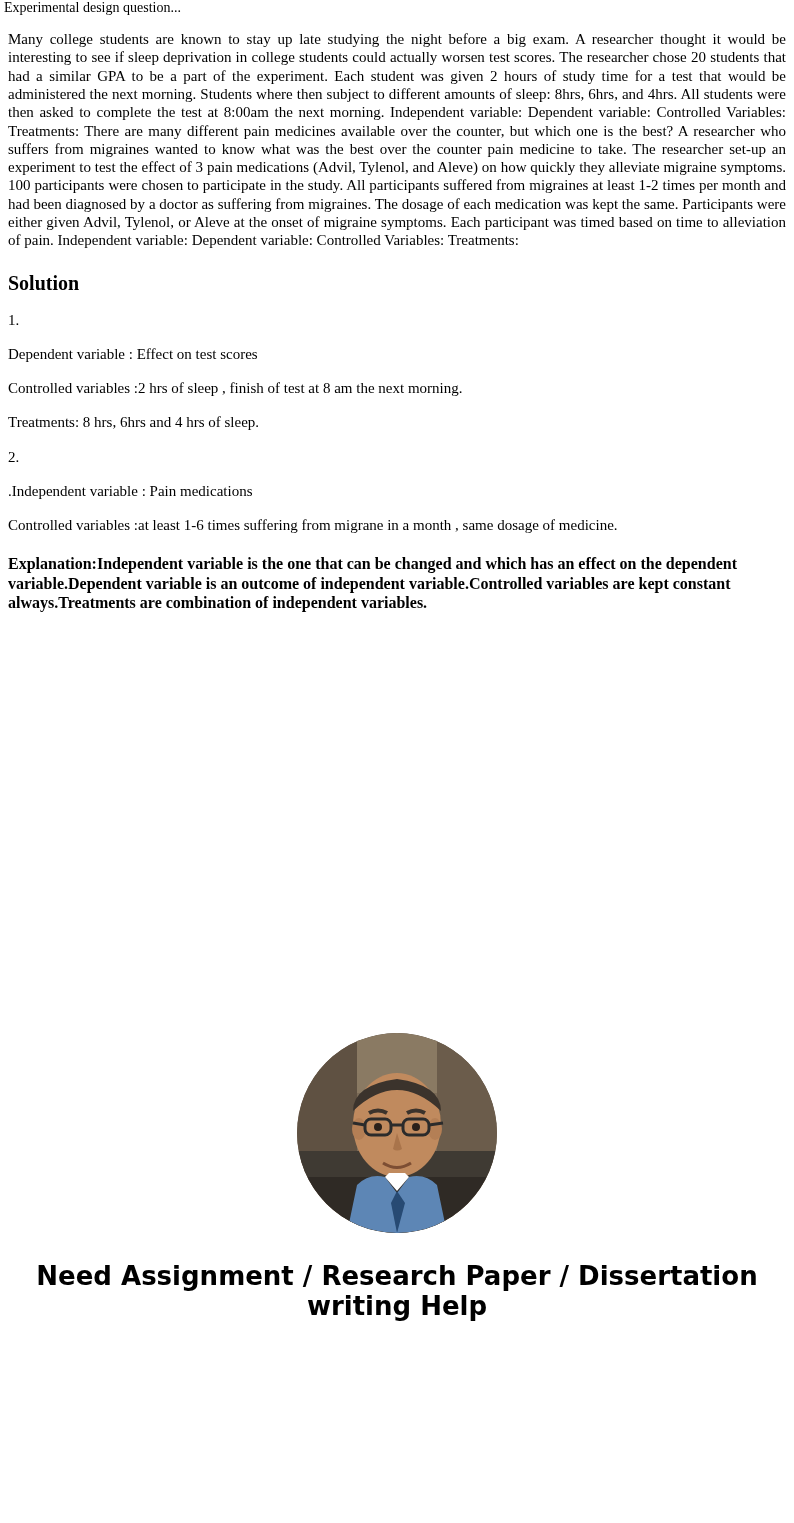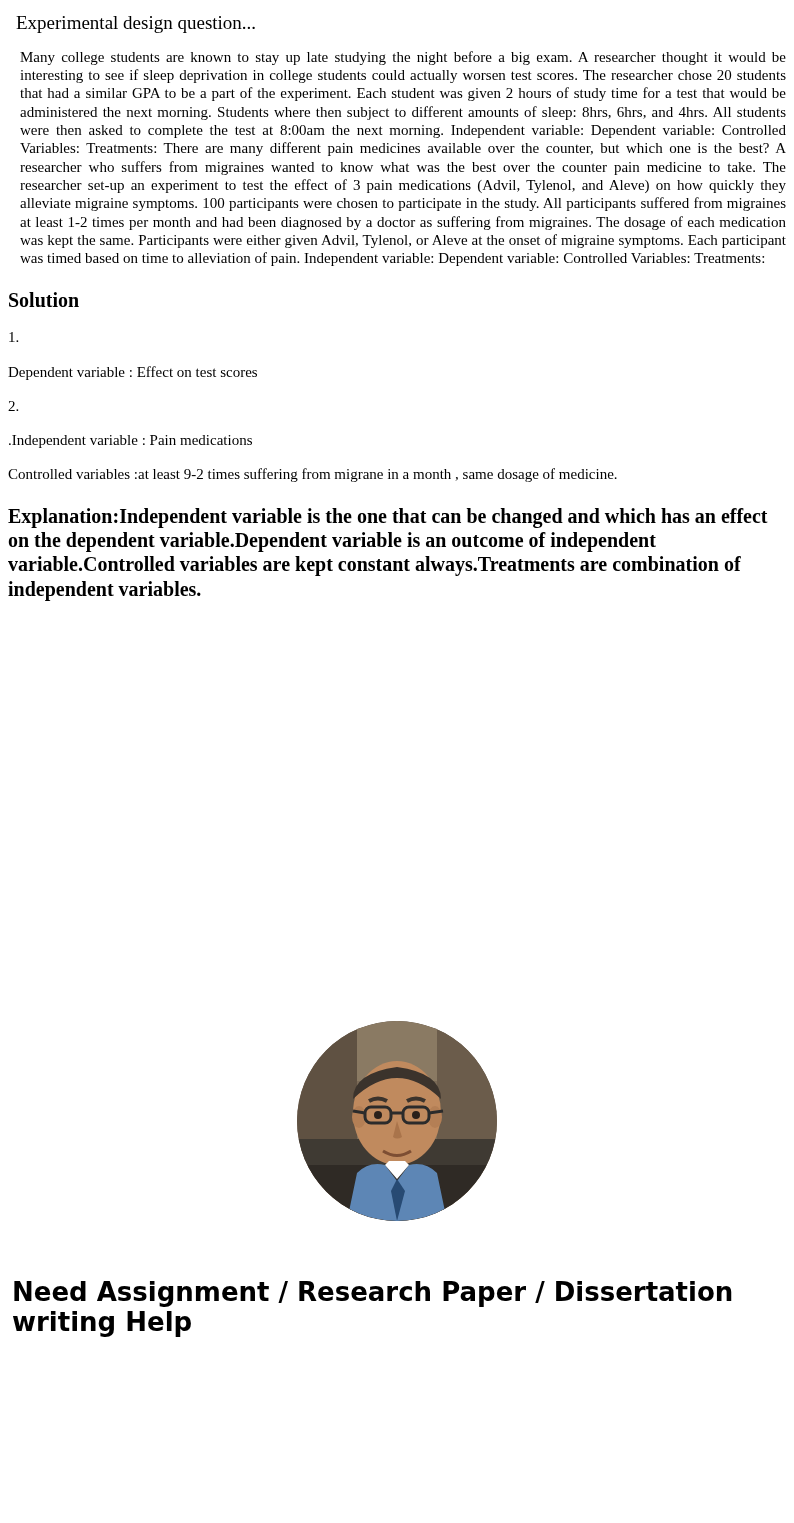--- a/index.html
+++ b/index.html
@@ -12,47 +12,47 @@
     font-family: "Liberation Serif", "DejaVu Serif", serif;
     color: #000000;
   }
   .page {
     width: 794px;
     min-height: 1523px;
     position: relative;
     box-sizing: border-box;
   }
   .intro {
-    font-size: 19px;
+    font-size: 14px;
     line-height: 1.15;
-    margin: 12px 0 0 0;
-    padding: 0 16px;
+    margin: 0 0 0 0;
+    padding: 0 4px;
   }
   .question-body {
     font-size: 15px;
     line-height: 1.22;
-    margin: 14px 0 0 12px;
+    margin: 14px 0 0 0;
     padding: 0 8px;
     text-align: justify;
   }
   .solution-heading {
     font-family: "Liberation Serif", "DejaVu Serif", serif;
     font-weight: bold;
     font-size: 20px;
     margin: 22px 9px 0 0;
     padding: 0 8px;
   }
   .line {
     font-size: 15px;
     line-height: 1.15;
     margin: 17px 0 0 0;
     padding: 0 8px;
   }
   .explanation {
-    font-size: 20px;
+    font-size: 16px;
     line-height: 1.22;
     font-weight: bold;
     margin: 20px 0 0 0;
     padding: 0 8px;
   }
   .avatar-wrap {
     margin-top: 420px;
     display: flex;
     justify-content: center;
     align-items: center;
@@ -62,21 +62,22 @@
     height: 200px;
     border-radius: 50%;
     overflow: hidden;
     position: relative;
     background: #6d6256;
   }
   .avatar svg {
     display: block;
   }
   .promo {
-    margin-top: 56px;
+    margin-top: 28px;
+    text-align: center;
     font-family: "DejaVu Sans", "Liberation Sans", sans-serif;
     font-weight: bold;
     font-size: 26px;
     line-height: 1.16;
     color: #000000;
     padding: 0 12px;
   }
   .promo-line2 {
     margin-top: 2px;
   }
@@ -87,23 +88,25 @@
 <div class="page">
 
   <p class="intro">Experimental design question...</p>
 
   <p class="question-body">Many college students are known to stay up late studying the night before a big exam. A researcher thought it would be interesting to see if sleep deprivation in college students could actually worsen test scores. The researcher chose 20 students that had a similar GPA to be a part of the experiment. Each student was given 2 hours of study time for a test that would be administered the next morning. Students where then subject to different amounts of sleep: 8hrs, 6hrs, and 4hrs. All students were then asked to complete the test at 8:00am the next morning. Independent variable: Dependent variable: Controlled Variables: Treatments: There are many different pain medicines available over the counter, but which one is the best? A researcher who suffers from migraines wanted to know what was the best over the counter pain medicine to take. The researcher set-up an experiment to test the effect of 3 pain medications (Advil, Tylenol, and Aleve) on how quickly they alleviate migraine symptoms. 100 participants were chosen to participate in the study. All participants suffered from migraines at least 1-2 times per month and had been diagnosed by a doctor as suffering from migraines. The dosage of each medication was kept the same. Participants were either given Advil, Tylenol, or Aleve at the onset of migraine symptoms. Each participant was timed based on time to alleviation of pain. Independent variable: Dependent variable: Controlled Variables: Treatments:</p>
 
   <h3 class="solution-heading">Solution</h3>
 
   <p class="line">1.</p>
   <p class="line">Dependent variable : Effect on test scores</p>
+  <p class="line">Controlled variables :2 hrs of sleep , finish of test at 8 am the next morning.</p>
+  <p class="line">Treatments: 8 hrs, 6hrs and 4 hrs of sleep.</p>
   <p class="line">2.</p>
   <p class="line">.Independent variable : Pain medications</p>
-  <p class="line">Controlled variables :at least 9-2 times suffering from migrane in a month , same dosage of medicine.</p>
+  <p class="line">Controlled variables :at least 1-6 times suffering from migrane in a month , same dosage of medicine.</p>
 
   <p class="explanation">Explanation:Independent variable is the one that can be changed and which has an effect on the dependent variable.Dependent variable is an outcome of independent variable.Controlled variables are kept constant always.Treatments are combination of independent variables.</p>
 
   <div class="avatar-wrap">
     <div class="avatar">
       <svg width="200" height="200" viewBox="0 0 200 200">
         <defs>
           <clipPath id="circleClip">
               <circle cx="100" cy="100" r="100"></circle>
             </clipPath>

